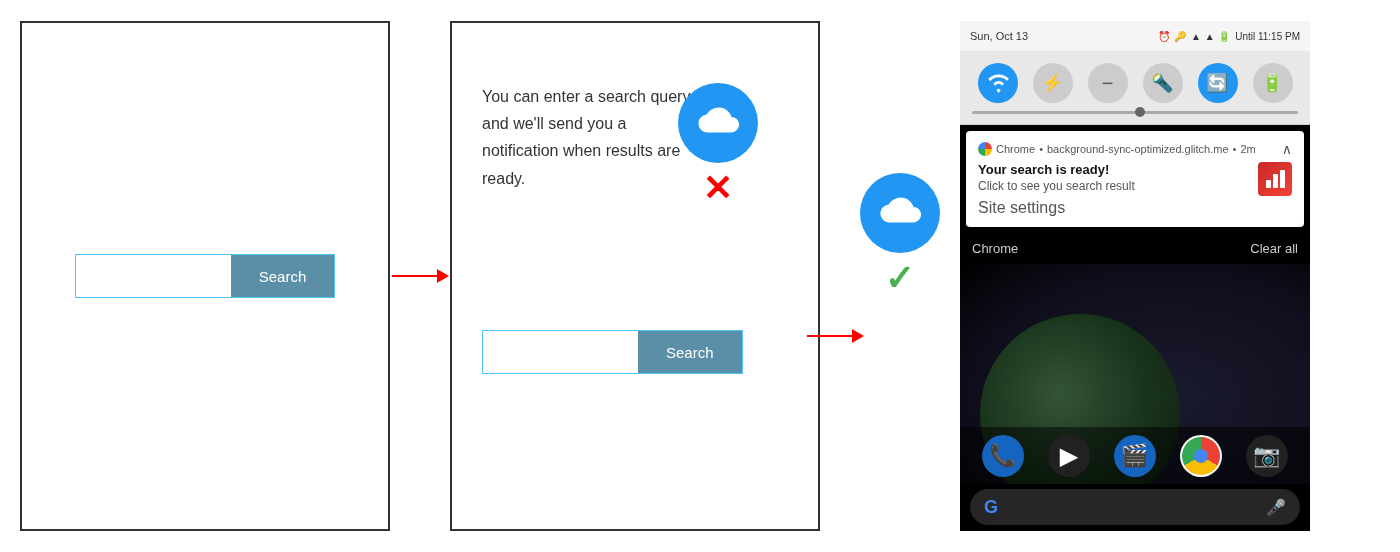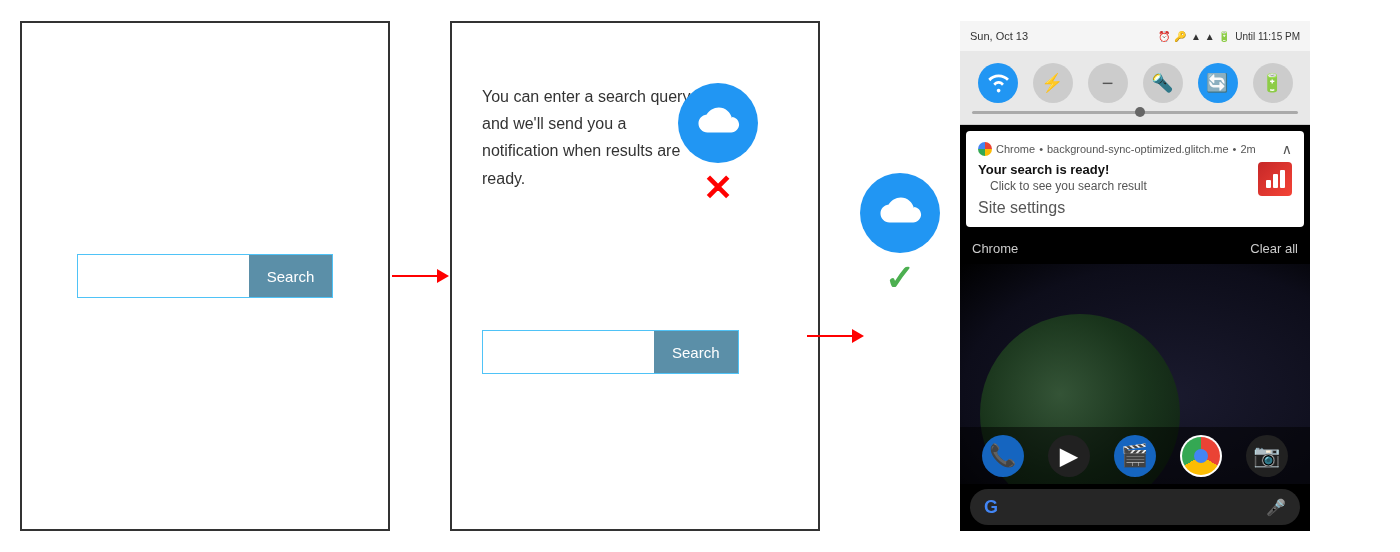--- a/index.html
+++ b/index.html
@@ -92,24 +92,23 @@
       outline: none;
       padding: 0 8px;
       font-size: 14px;
     }
 
     .search-button {
       background: #5b8fa8;
       color: #fff;
       border: none;
       height: 42px;
-      padding: 0 18px;
+      padding: 0 28px;
       font-size: 15px;
       cursor: pointer;
-      margin-left: 16px;
     }
 
     
     .panel2-content {
       display: flex;
       flex-direction: column;
       align-items: flex-start;
       padding: 40px 30px 0 30px;
       height: 100%;
       position: relative;
@@ -288,21 +287,20 @@
     .notification-title {
       font-weight: bold;
       color: #111;
       margin-bottom: 2px;
       font-size: 13px;
     }
 
     .notification-body {
       color: #555;
       font-size: 12px;
-      margin-left: 12px;
     }
 
     .notification-row {
       display: flex;
       justify-content: flex-start;
       align-items: flex-start;
     }
 
     .notification-text-col {
       flex: 1;

